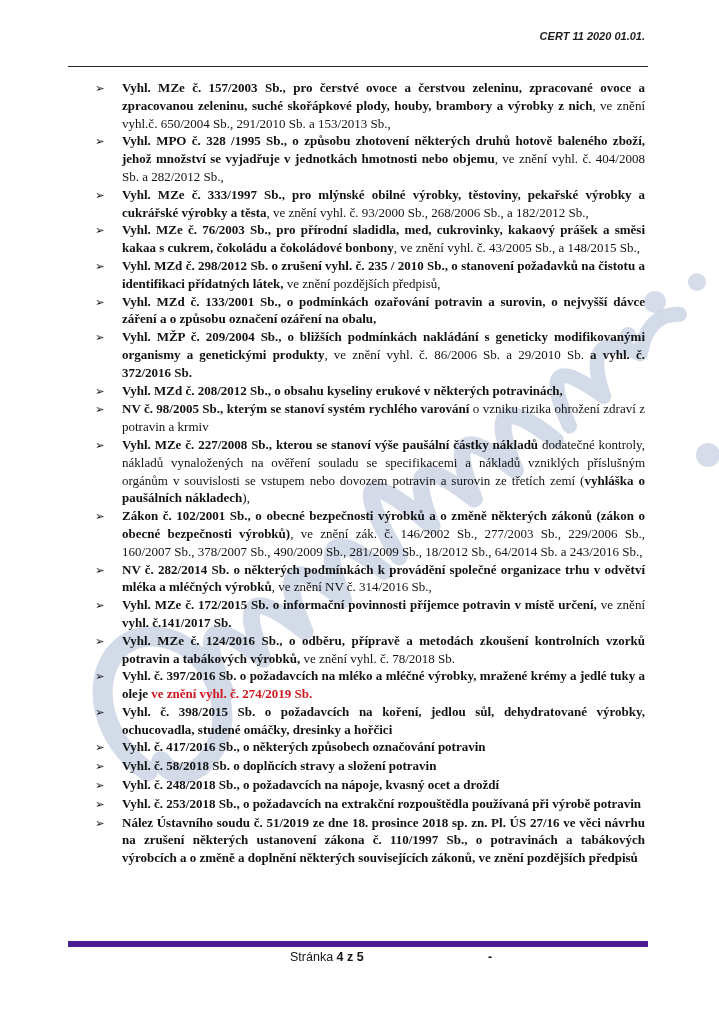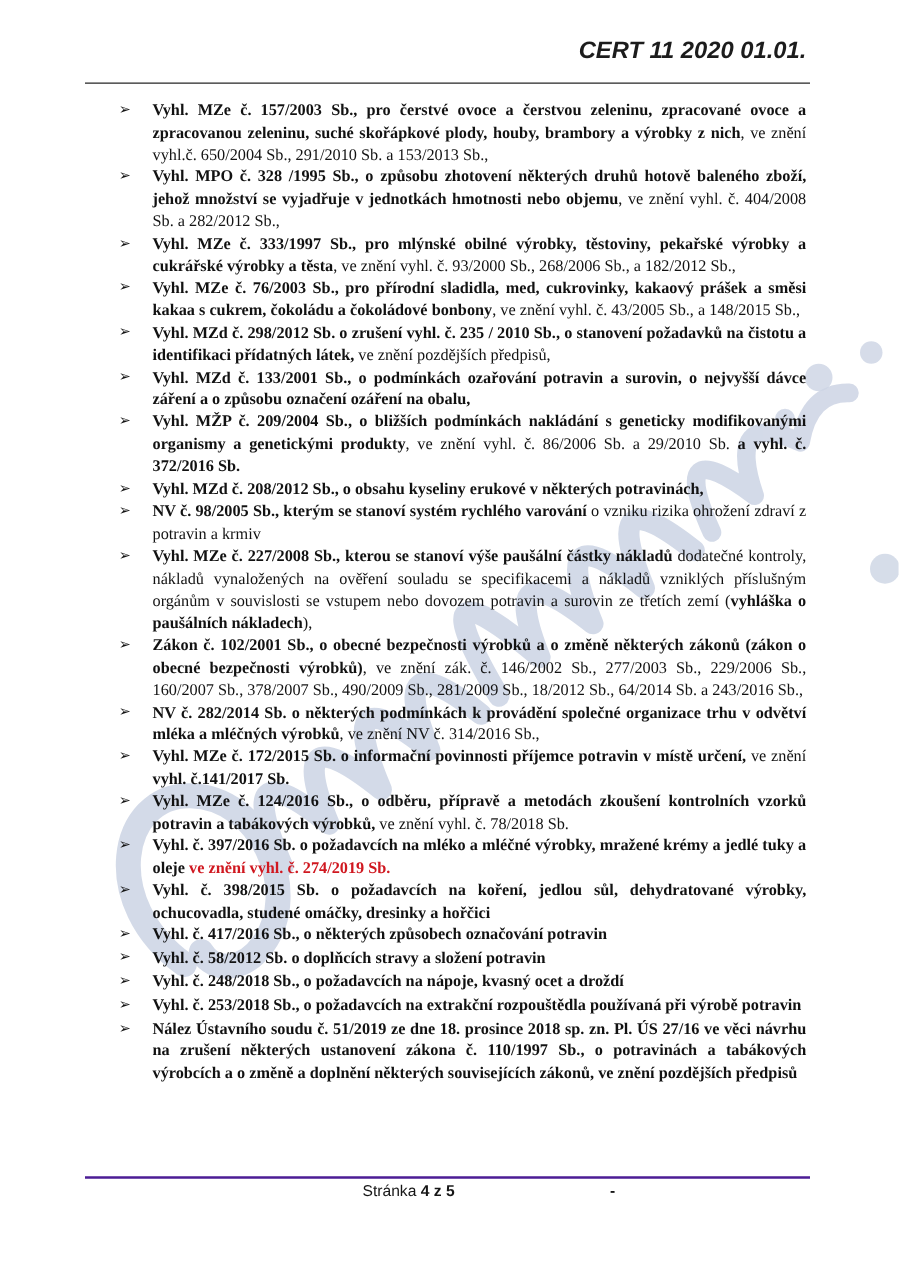--- a/index.html
+++ b/index.html
@@ -5,35 +5,35 @@
   :root { --ink:#121212; --red:#d01820; }
   html,body { margin:0; padding:0; }
   body { width:719px; height:1024px; background:#ffffff; overflow:hidden; }
   .page { position:relative; width:719px; height:1024px; background:#fff;
           font-family:"Liberation Serif","DejaVu Serif",serif; color:var(--ink); }
   .wm { position:absolute; left:0; top:0; z-index:0; }
   .content { position:relative; z-index:1; }
 
   .header { position:absolute; top:30px; right:74px;
             font-family:"Liberation Sans","DejaVu Sans",sans-serif;
-            font-style:italic; font-weight:bold; font-size:19px; color:#1c1c1c; }
+            font-style:italic; font-weight:bold; font-size:11px; color:#1c1c1c; }
   .rule-top { position:absolute; top:66px; left:68px; right:71px;
               border-top:1.8px solid #262626; }
 
   .list { position:absolute; top:79px; left:95px; width:550px; }
   .item { display:flex; }
   .bullet { flex:none; width:27px; font-size:11.5px; line-height:17.8px;
             padding-top:1px; color:#141414; }
   .itext { flex:1; text-align:justify; font-size:13px; line-height:17.8px;
            color:var(--ink); }
   .itext .b { font-weight:bold; }
   .itext .red { color:var(--red); }
 
   .footer { position:absolute; top:941px; left:68px; width:580px;
-            border-top:2px solid #4c1d95;
+            border-top:6px solid #4c1d95;
             font-family:Liberation Sans, sans-serif;
             font-size:12.5px; color:#161616; }
   .footer-text { position:absolute; left:222px; top:3px; white-space:nowrap; }
   .footer-text .b { font-weight:bold; }
   .footer-dash { position:absolute; left:420px; top:3px; font-weight:bold; }
 </style>
 </head>
 <body>
 
 <div class="page">
@@ -124,21 +124,21 @@
         <div class="item">
           <span class="bullet">➢</span>
           <div class="itext"><span class="b">Vyhl. č. 398/2015 Sb. o požadavcích na koření, jedlou sůl, dehydratované výrobky, ochucovadla, studené omáčky, dresinky a hořčici</span></div>
         </div>
         <div class="item">
           <span class="bullet">➢</span>
           <div class="itext"><span class="b">Vyhl. č. 417/2016 Sb., o některých způsobech označování potravin</span></div>
         </div>
         <div class="item">
           <span class="bullet">➢</span>
-          <div class="itext"><span class="b">Vyhl. č. 58/2012 Sb. o doplňcích stravy a složení potravin</span></div>
+          <div class="itext"><span class="b">Vyhl. č. 58/2018 Sb. o doplňcích stravy a složení potravin</span></div>
         </div>
         <div class="item">
           <span class="bullet">➢</span>
           <div class="itext"><span class="b">Vyhl. č. 248/2018 Sb., o požadavcích na nápoje, kvasný ocet a droždí</span></div>
         </div>
         <div class="item">
           <span class="bullet">➢</span>
           <div class="itext"><span class="b">Vyhl. č. 253/2018 Sb., o požadavcích na extrakční rozpouštědla používaná při výrobě potravin</span></div>
         </div>
         <div class="item">

